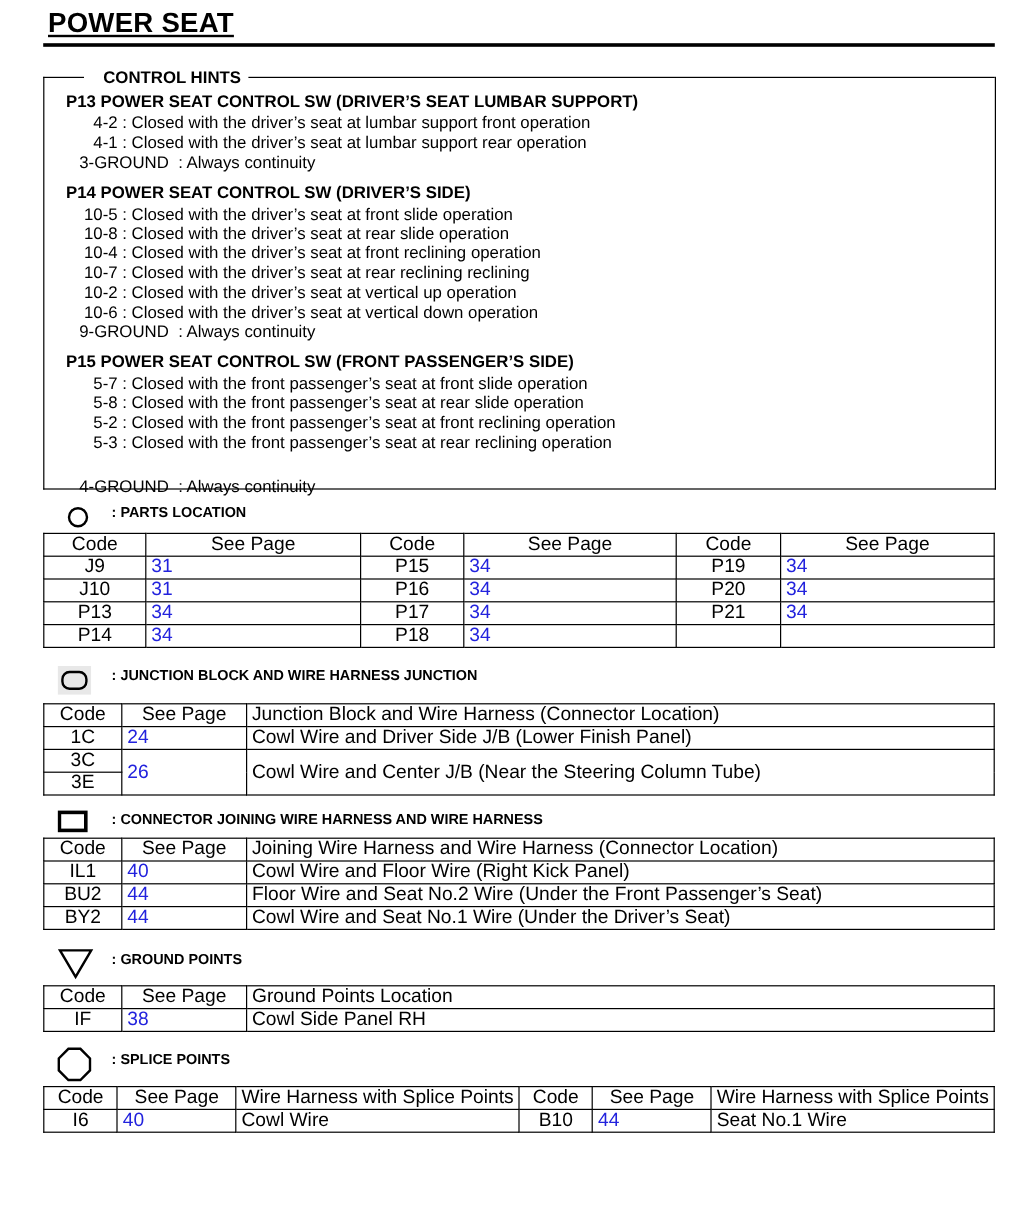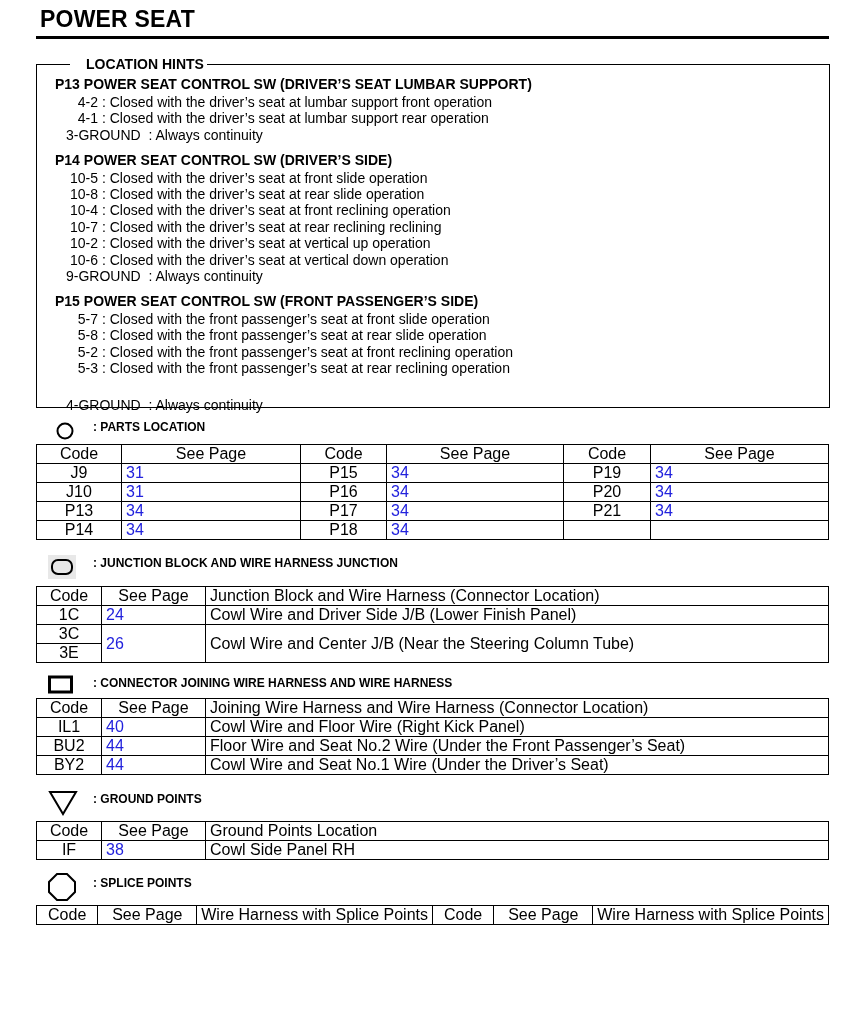--- a/index.html
+++ b/index.html
@@ -2,21 +2,21 @@
 <html><head>
 <meta charset="utf-8">
 <style>
   html, body { margin: 0; padding: 0; background: #ffffff; }
   body {
     width: 859px; height: 1015px; position: relative; overflow: hidden;
     font-family: "Liberation Sans", sans-serif; color: #000;
   }
   .page-title {
     position: absolute; left: 40px; top: 6px;
-    font-size: 23px; font-weight: bold; letter-spacing: 0.2px;
+    font-size: 23px; font-weight: bold; letter-spacing: 0.2px; text-decoration: underline;
   }
   .title-rule {
     position: absolute; left: 36px; top: 36px; width: 793px; height: 3px; background: #000;
   }
   .hints-box {
     position: absolute; left: 36px; top: 64px; width: 792px; height: 343px;
     border: 1px solid #000; border-top: none;
   }
   .hints-top-left { position: absolute; left: 36px; top: 64px; width: 34px; height: 1px; background:#000; }
   .hints-top-right { position: absolute; left: 207px; top: 64px; width: 622px; height: 1px; background:#000; }
@@ -45,21 +45,21 @@
 </style>
 </head>
 <body>
 
 <div class="page-title">POWER SEAT</div>
 <div class="title-rule"></div>
 
 <div class="hints-box"></div>
 <div class="hints-top-left"></div>
 <div class="hints-top-right"></div>
-<div class="hints-label">LOCATION HINTS</div>
+<div class="hints-label">CONTROL HINTS</div>
 
 <div class="hint-group-title" style="top:76px">P13  POWER SEAT CONTROL SW (DRIVER’S SEAT LUMBAR SUPPORT)</div>
 <div class="hint-line" style="top:94px;left:66px"><span class="hint-code" style="width:32px">4-2</span> <span>: Closed with the driver’s seat at lumbar support front operation</span></div>
 <div class="hint-line" style="top:110px;left:66px"><span class="hint-code" style="width:32px">4-1</span> <span>: Closed with the driver’s seat at lumbar support rear operation</span></div>
 <div class="hint-line" style="top:127px;left:66px"><span>3-GROUND</span>&nbsp; <span>: Always continuity</span></div>
 
 <div class="hint-group-title" style="top:152px">P14  POWER SEAT CONTROL SW (DRIVER’S SIDE)</div>
 <div class="hint-line" style="top:170px;left:66px"><span class="hint-code" style="width:32px">10-5</span> <span>: Closed with the driver’s seat at front slide operation</span></div>
 <div class="hint-line" style="top:186px;left:66px"><span class="hint-code" style="width:32px">10-8</span> <span>: Closed with the driver’s seat at rear slide operation</span></div>
 <div class="hint-line" style="top:202px;left:66px"><span class="hint-code" style="width:32px">10-4</span> <span>: Closed with the driver’s seat at front reclining operation</span></div>
@@ -238,14 +238,22 @@
     </colgroup>
   <tbody>
       <tr>
     <td class="c">Code</td>
     <td class="c">See Page</td>
     <td>Wire Harness with Splice Points</td>
     <td class="c">Code</td>
     <td class="c">See Page</td>
     <td>Wire Harness with Splice Points</td>
   </tr>
+  <tr>
+    <td class="c">I6</td>
+    <td class="pg">40</td>
+    <td>Cowl Wire</td>
+    <td class="c">B10</td>
+    <td class="pg">44</td>
+    <td>Seat No.1 Wire</td>
+  </tr>
 </tbody>
   </table>
 
 </body></html>

